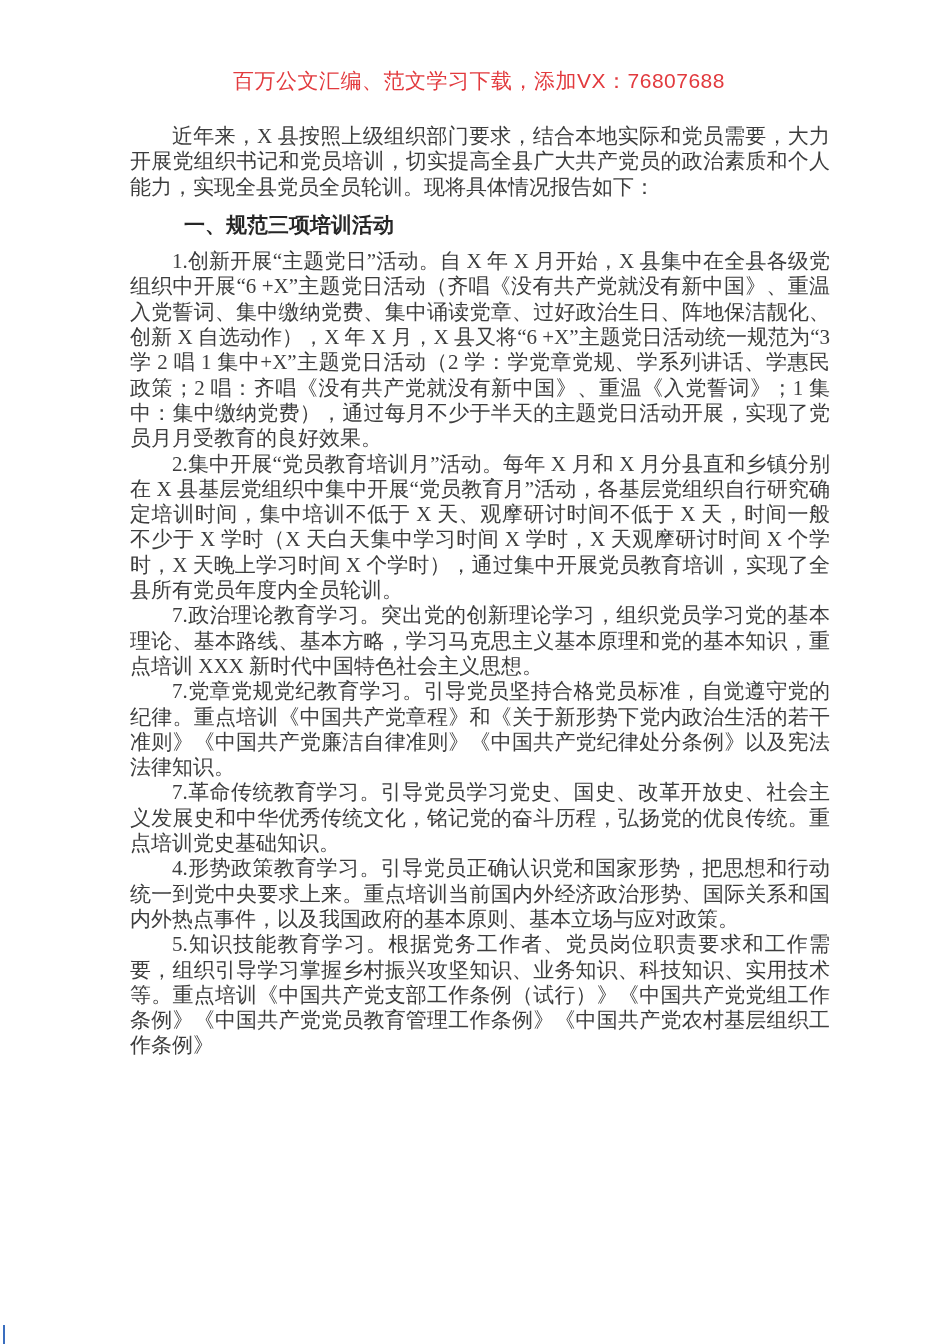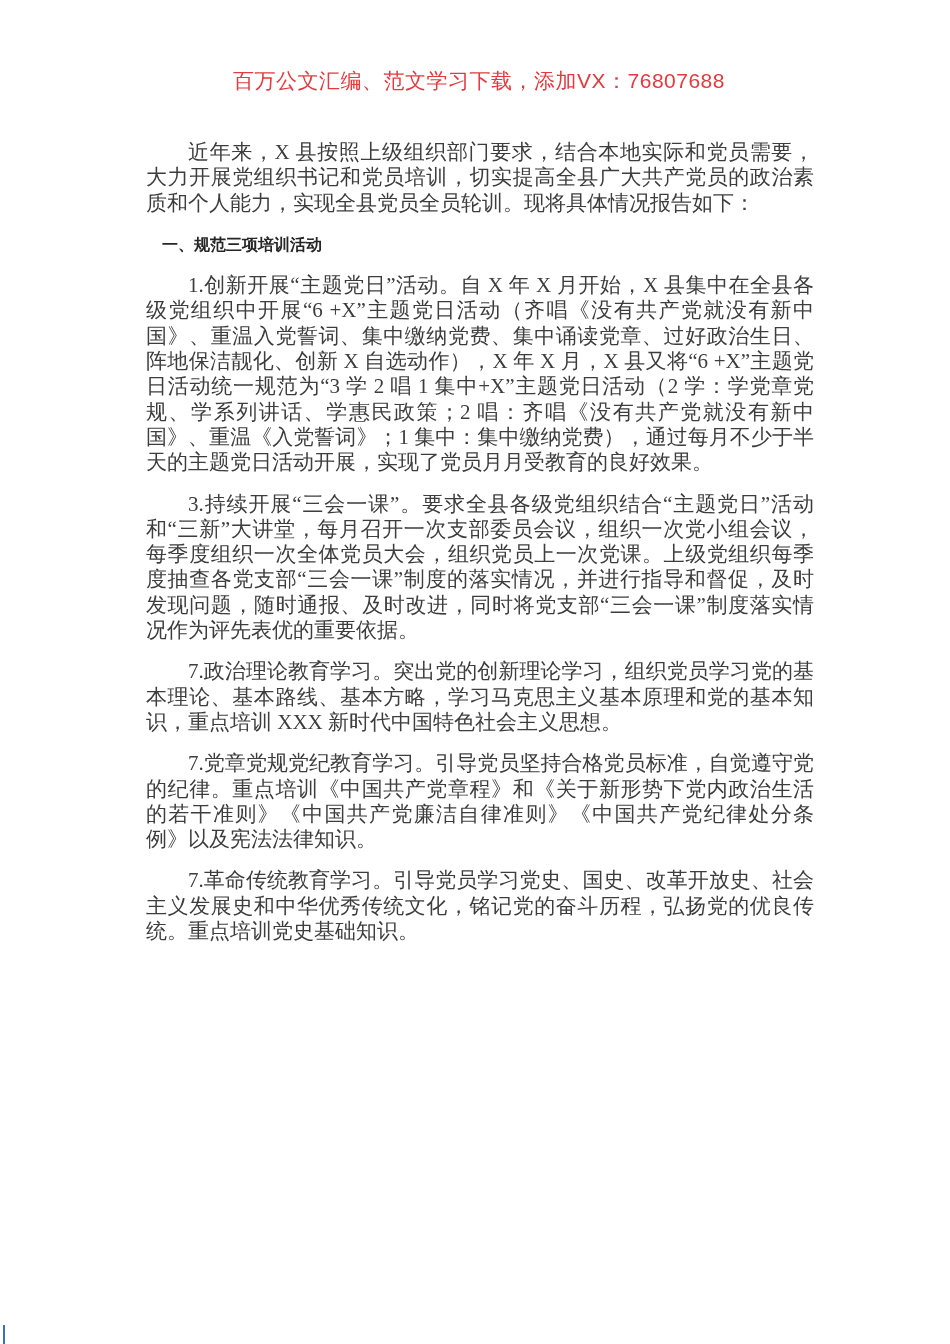--- a/index.html
+++ b/index.html
@@ -28,29 +28,29 @@
     left: 130px;
     top: 124px;
     width: 700px;
     font-size: 21px;
     line-height: 25.3px;
     color: #3d3d3d;
     text-align: justify;
     text-justify: inter-ideograph;
   }
   .doc p {
-    margin: 16px;
+    margin: 0;
     padding: 0;
     text-indent: 2em;
   }
   .doc .sec-heading {
-    margin: 0;
+    margin: 12px;
     padding: 0;
     text-indent: 2em;
-    font-size: 16px;
+    font-size: 21px;
     line-height: 25.3px;
     font-weight: bold;
     color: #262626;
     font-family: "Liberation Sans", "DejaVu Sans", sans-serif;
     text-align: left;
   }
   .blue-mark {
     position: absolute;
     left: 3px;
     top: 1325px;
@@ -67,29 +67,31 @@
   <div class="notice">百万公文汇编、范文学习下载，添加VX：76807688</div>
 
   <div class="doc">
 
     <p>近年来，X 县按照上级组织部门要求，结合本地实际和党员需要，大力开展党组织书记和党员培训，切实提高全县广大共产党员的政治素质和个人能力，实现全县党员全员轮训。现将具体情况报告如下：</p>
 
     <div class="sec-heading">一、规范三项培训活动</div>
 
     <p>1.创新开展“主题党日”活动。自 X 年 X 月开始，X 县集中在全县各级党组织中开展“6 +X”主题党日活动（齐唱《没有共产党就没有新中国》、重温入党誓词、集中缴纳党费、集中诵读党章、过好政治生日、阵地保洁靓化、创新 X 自选动作），X 年 X 月，X 县又将“6 +X”主题党日活动统一规范为“3 学 2 唱 1 集中+X”主题党日活动（2 学：学党章党规、学系列讲话、学惠民政策；2 唱：齐唱《没有共产党就没有新中国》、重温《入党誓词》；1 集中：集中缴纳党费），通过每月不少于半天的主题党日活动开展，实现了党员月月受教育的良好效果。</p>
 
+    <p>2.集中开展“党员教育培训月”活动。每年 X 月和 X 月分县直和乡镇分别在 X 县基层党组织中集中开展“党员教育月”活动，各基层党组织自行研究确定培训时间，集中培训不低于 X 天、观摩研讨时间不低于 X 天，时间一般不少于 X 学时（X 天白天集中学习时间 X 学时，X 天观摩研讨时间 X 个学时，X 天晚上学习时间 X 个学时），通过集中开展党员教育培训，实现了全县所有党员年度内全员轮训。</p>
 
-    <p>3.持续开展“三会一课”。要求全县各级党组织结合“主题党日”活动和“三新”大讲堂，每月召开一次支部委员会议，组织一次党小组会议，每季度组织一次全体党员大会，组织党员上一次党课。上级党组织每季度抽查各党支部“三会一课”制度的落实情况，并进行指导和督促，及时发现问题，随时通报、及时改进，同时将党支部“三会一课”制度落实情况作为评先表优的重要依据。</p>
 
 
     <p>7.政治理论教育学习。突出党的创新理论学习，组织党员学习党的基本理论、基本路线、基本方略，学习马克思主义基本原理和党的基本知识，重点培训 XXX 新时代中国特色社会主义思想。</p>
 
     <p>7.党章党规党纪教育学习。引导党员坚持合格党员标准，自觉遵守党的纪律。重点培训《中国共产党章程》和《关于新形势下党内政治生活的若干准则》《中国共产党廉洁自律准则》《中国共产党纪律处分条例》以及宪法法律知识。</p>
 
     <p>7.革命传统教育学习。引导党员学习党史、国史、改革开放史、社会主义发展史和中华优秀传统文化，铭记党的奋斗历程，弘扬党的优良传统。重点培训党史基础知识。</p>
 
+    <p>4.形势政策教育学习。引导党员正确认识党和国家形势，把思想和行动统一到党中央要求上来。重点培训当前国内外经济政治形势、国际关系和国内外热点事件，以及我国政府的基本原则、基本立场与应对政策。</p>
 
+    <p>5.知识技能教育学习。根据党务工作者、党员岗位职责要求和工作需要，组织引导学习掌握乡村振兴攻坚知识、业务知识、科技知识、实用技术等。重点培训《中国共产党支部工作条例（试行）》《中国共产党党组工作条例》《中国共产党党员教育管理工作条例》《中国共产党农村基层组织工作条例》</p>
 
   </div>
 
   <div class="blue-mark"></div>
 
 </div>
 
 </body></html>

